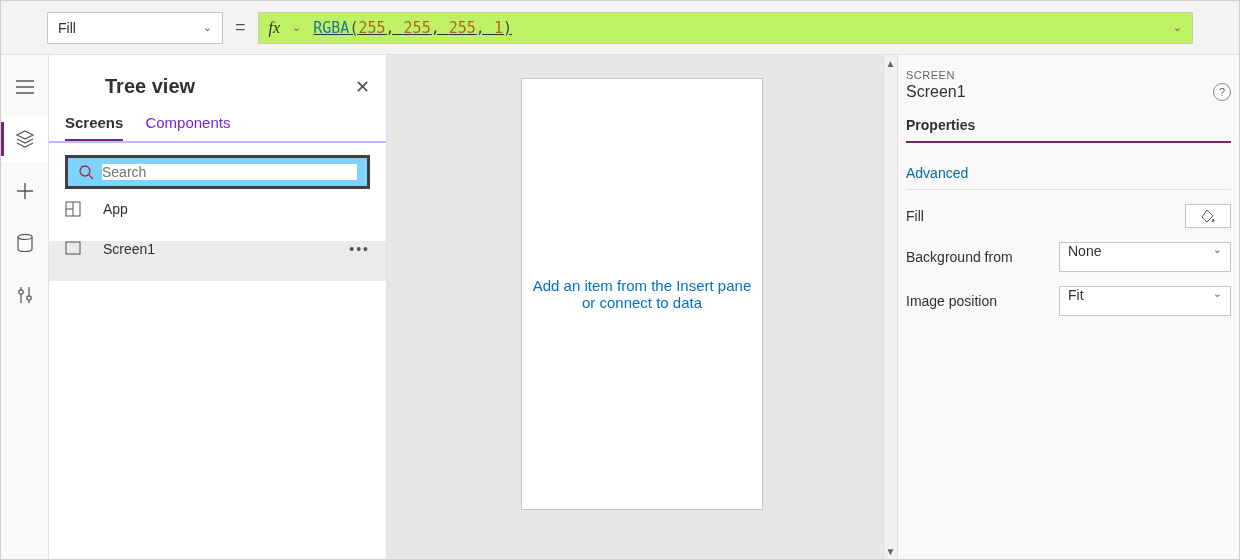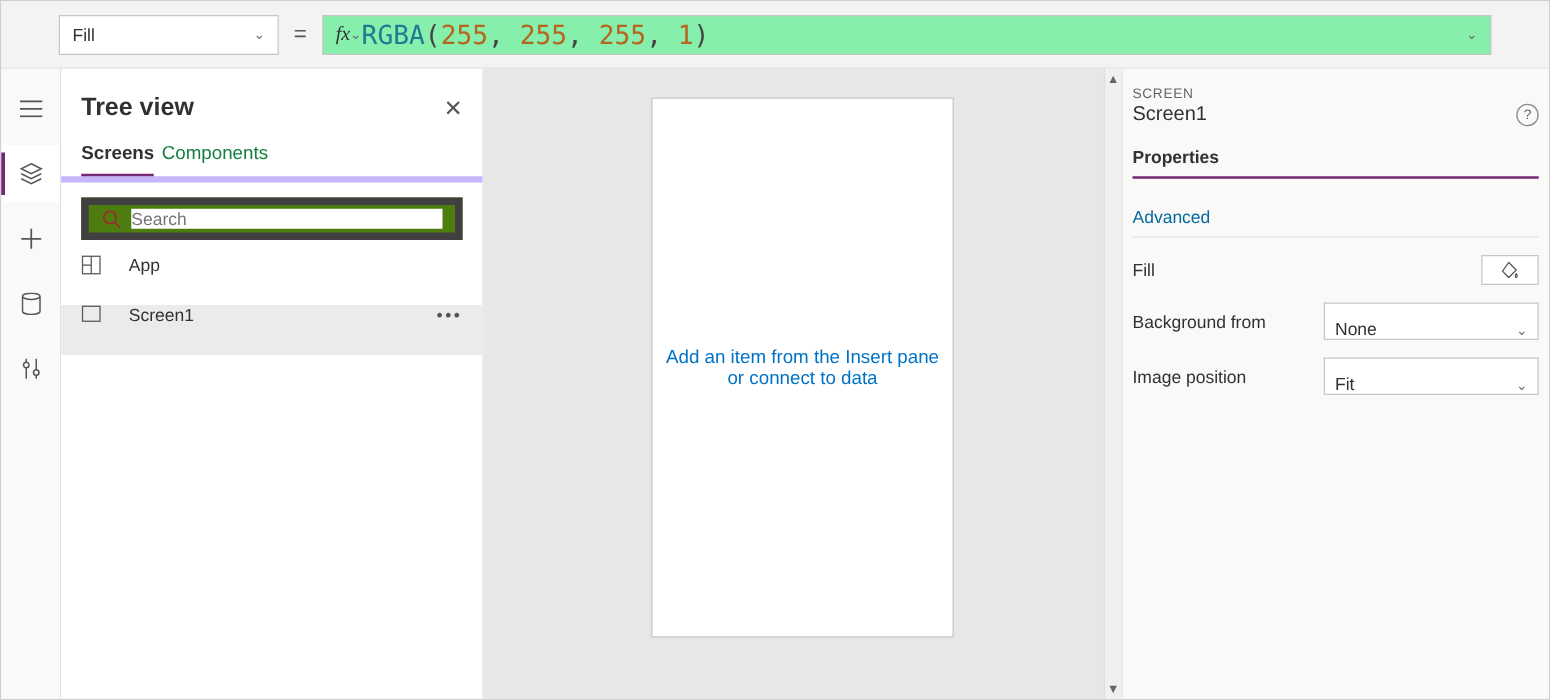--- a/index.html
+++ b/index.html
@@ -1,41 +1,41 @@
 <!DOCTYPE html>
 <html><head>
 <meta charset="utf-8">
 <style>
 * { box-sizing: border-box; margin: 0; padding: 0; }
 body { font-family: "Segoe UI", -apple-system, sans-serif; font-size: 14px; color: #323130; background: #faf9f8; overflow: hidden; }
 .app { width: 1240px; height: 560px; border: 1px solid #d0d0d0; display: flex; flex-direction: column; background: #faf9f8;}
 .formula-bar { display: flex; align-items: center; height: 54px; padding: 10px 46px 10px 46px; gap: 12px; border-bottom: 1px solid #e1e1e1; background:#f4f3f2;}
 .prop-dd { width: 176px; height: 32px; background:#fff; border:1px solid #c8c6c4; display:flex; align-items:center; justify-content:space-between; padding:0 10px; font-size:14px;}
 .equals { font-size:18px; color:#555;}
-.fx-box { flex:1; height:32px; background:#86efac; border:1px solid #c8c6c4; display:flex; align-items:center; padding:0 10px; gap:0;}
+.fx-box { flex:1; height:32px; background:#bef264; border:1px solid #c8c6c4; display:flex; align-items:center; padding:0 10px; gap:12px;}
 .fx { font-style:italic; font-family: "Segoe UI", serif; font-size:16px;}
-.formula-text { font-family: Consolas, monospace; font-size:21px; flex:1;}
+.formula-text { font-family: Consolas, monospace; font-size:15px; flex:1;text-decoration:underline;}
 .formula-text .fn { color:#237893;}
 .formula-text .num { color:#b5651d;}
 .formula-text .p { color:#444;}
 .chev { font-size:11px; color:#666;}
 .body { flex:1; display:flex; min-height:0;}
 .leftrail { width:48px; border-right:1px solid #e1e1e1; display:flex; flex-direction:column; align-items:center; padding-top:9px; gap:6px; background:#faf9f8;}
 .rail-btn { width:46px; height:46px; display:flex; align-items:center; justify-content:center; color:#555; position:relative;}
 .rail-btn.active { background:#fff;}
 .rail-btn.active::before { content:""; position:absolute; left:-1px; top:6px; bottom:6px; width:3px; background:#742774;}
 .treepane { width:338px; background:#fff; border-right:1px solid #e1e1e1; display:flex; flex-direction:column;}
 .tree-hdr { display:flex; align-items:center; justify-content:space-between; padding:20px 16px 6px 16px;}
-.tree-hdr h2 { font-size:20px; font-weight:600;}
+.tree-hdr h2 { font-size:20px; font-weight:600;margin-left:40px;}
 .close-x { font-size:18px; color:#555; font-weight:300;}
-.tabs { display:flex; gap:6px; padding:10px 16px 0 16px; border-bottom:5px solid #c4b5fd;}
-.tab { padding-bottom:8px; font-size:15px; color:#15803d;}
+.tabs { display:flex; gap:22px; padding:10px 16px 0 16px; border-bottom:2px solid #c4b5fd;}
+.tab { padding-bottom:8px; font-size:15px; color:#6d28d9;}
 .tab.active { color:#323130; font-weight:600; border-bottom:2px solid #742774;}
 .search-wrap { padding:12px 16px;}
-.search { height:34px; border:6px solid #404040; display:flex; align-items:center; gap:8px; padding:0 10px; background:#4d7c0f;}
+.search { height:34px; border:3px solid #404040; display:flex; align-items:center; gap:8px; padding:0 10px; background:#7dd3fc;}
 .search-icon { color:#a4262c;}
 .search input { border:none; outline:none; flex:1; font-size:14px; color:#666;}
 .tree-list {}
 .tree-item { display:flex; gap:22px; height:40px; padding:0 16px;}
 .tree-item.selected { background:#ecebea;}
 .tree-item .dots { margin-left:auto; color:#555; letter-spacing:2px;}
 .canvas { flex:1; background:#e9e7e5; display:flex; justify-content:center; align-items:flex-start; position:relative; padding-top:24px;}
 .phone { width:240px; height:430px; background:#fff; box-shadow:0 0 0 1px #c8c6c4; display:flex; align-items:center; justify-content:center; padding:10px; text-align:center;}
 .phone-hint { font-size:15px; color:#0072c6;}
 .scrollbar { position:absolute; right:0; top:0; bottom:0; width:14px; background:#f1f0ef; border-left:1px solid #ddd;}
@@ -45,21 +45,21 @@
 .rightpane .lbl { font-size:11px; letter-spacing:0.5px; color:#666;}
 .rightpane h3 { font-size:16px; font-weight:400; margin-top:2px; display:flex; justify-content:space-between; align-items:center;}
 .help-icon { width:18px; height:18px; border:1px solid #888; border-radius:50%; display:inline-flex; align-items:center; justify-content:center; font-size:11px; color:#666;}
 .rtabs { display:flex; gap:22px; margin-top:16px; border-bottom:1px solid #e1e1e1;flex-direction:column;}
 .rtab { padding-bottom:8px; font-size:14px; color:#0369a1;}
 .rtab.active { color:#323130; font-weight:600; border-bottom:2px solid #742774;}
 .prop-rows { margin-top:14px; display:flex; flex-direction:column; gap:14px;}
 .prop-row { display:flex; align-items:center; justify-content:space-between; gap:10px;}
 .prop-row .pl { font-size:14px; color:#323130;}
 .color-swatch { width:46px; height:24px; border:1px solid #c8c6c4; background:#fff; display:flex; align-items:center; justify-content:center;}
-.dd { width:172px; height:30px; background:#fff; border:1px solid #c8c6c4; display:flex; align-items:flex-end; justify-content:space-between; padding:0 8px; font-size:14px;}
+.dd { width:172px; height:30px; background:#fff; border:1px solid #c8c6c4; display:flex; align-items:flex-start; justify-content:space-between; padding:0 8px; font-size:14px;}
 svg { display:block;}
 </style>
 </head>
 <body>
 
 <div class="app">
 
   <div class="formula-bar">
     <div class="prop-dd">
       <span>Fill</span>

